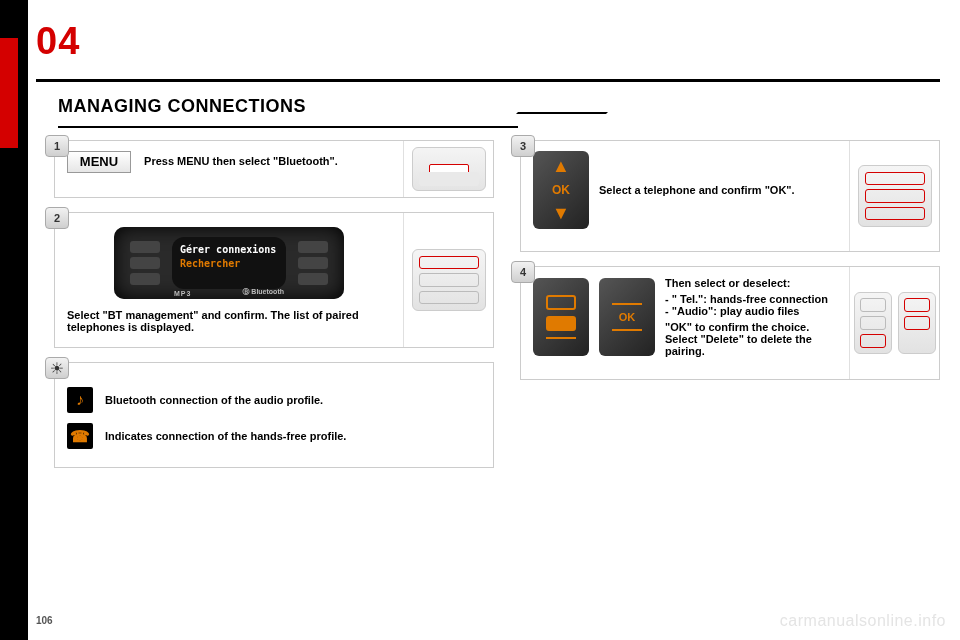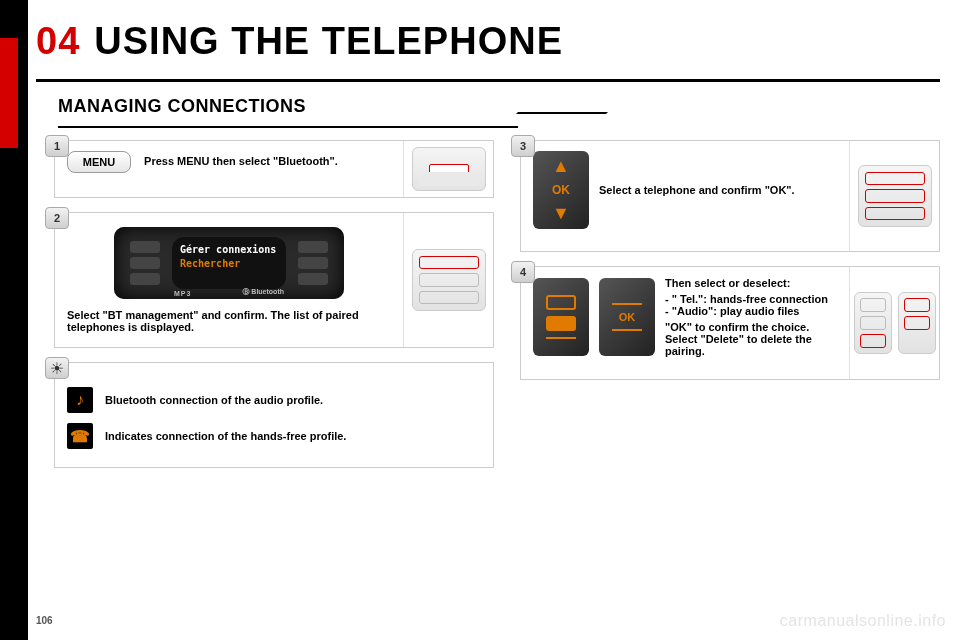--- a/index.html
+++ b/index.html
@@ -35,21 +35,21 @@
   .step .aside { border-left: 1px solid #e0e0e0; display: flex; align-items: center; justify-content: center; padding: 6px; }
   .step-badge { position: absolute; left: -10px; top: -6px; width: 24px; height: 22px; background: linear-gradient(#f2f2f2,#cfcfcf); border: 1px solid #aaa; border-radius: 4px; font-size: 11px; font-weight: 800; display: flex; align-items: center; justify-content: center; color: #333; }
 
   
   .notes .content { padding: 14px 12px 18px 12px; }
   .note-line { display: flex; align-items: center; gap: 12px; margin-top: 10px; font-size: 11px; font-weight: 700; }
   .note-icon { width: 26px; height: 26px; background: #000; display: flex; align-items: center; justify-content: center; color: #e07a00; font-size: 16px; border-radius: 2px; }
   .tip-badge { position:absolute; left:-10px; top:-6px; width:24px; height:22px; background: linear-gradient(#f2f2f2,#cfcfcf); border:1px solid #aaa; border-radius:4px; display:flex; align-items:center; justify-content:center; color:#333; }
 
   
-  .menu-btn { display:inline-block; width:64px; height:22px; border:1px solid #999; border-radius:8px; font-size:11px; font-weight:800; text-align:center; line-height:20px; background: linear-gradient(#fff,#e6e6e6); margin-right:10px; vertical-align: middle; }
+  .menu-btn { display:inline-block; width:64px; height:22px; border:1px solid #999; border-radius:0; font-size:13px; font-weight:800; text-align:center; line-height:20px; background: linear-gradient(#fff,#e6e6e6); margin-right:10px; vertical-align: middle; }
 
   .radio-display { width: 230px; height: 72px; margin: 4px auto 10px auto; background: #2a2a2a; border-radius: 10px; position: relative; box-shadow: inset 0 0 20px #000; }
   .radio-display .screen { position:absolute; left:58px; right:58px; top:10px; bottom:10px; background:#111; border-radius:12px; padding:6px 8px; color:#e07a00; font-family: monospace; font-size:10px; line-height:14px; }
   .radio-display .screen .cur { color:#fff; }
   .radio-side-btn { position:absolute; width:30px; height:12px; background:#444; border-radius:3px; }
   .radio-side-btn.l1 { left:16px; top:14px; } .radio-side-btn.l2 { left:16px; top:30px; } .radio-side-btn.l3 { left:16px; top:46px; }
   .radio-side-btn.r1 { right:16px; top:14px; } .radio-side-btn.r2 { right:16px; top:30px; } .radio-side-btn.r3 { right:16px; top:46px; }
   .radio-bottom { position:absolute; left:60px; bottom:2px; font-size:7px; color:#bbb; letter-spacing:1px; }
   .radio-bottom2 { position:absolute; right:60px; bottom:2px; font-size:7px; color:#bbb; }
 
@@ -88,21 +88,20 @@
 <body>
 
 <div class="page">
 
   <div class="spine">
     <div class="accent"></div>
   </div>
 
   <div class="title-wrap">
     <span class="chapter">04</span>
-    <span class="title">USING THE TELEPHONE</span>
   </div>
 
   <div class="subtitle-wrap">
     <span class="subtitle">MANAGING CONNECTIONS</span>
   </div>
   <div class="sub-divider"></div>
 
   <div class="cols">
 
     <div class="left-col">

